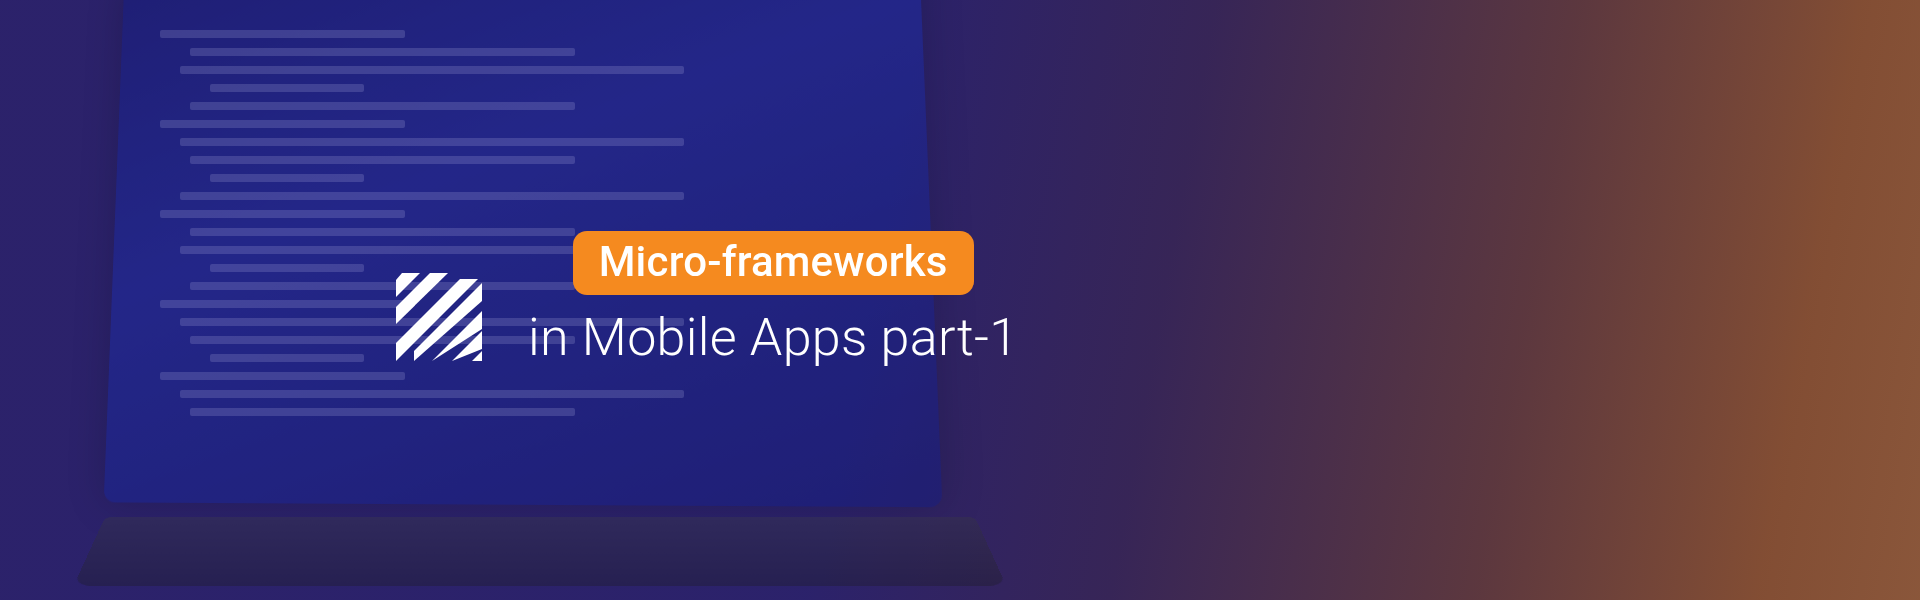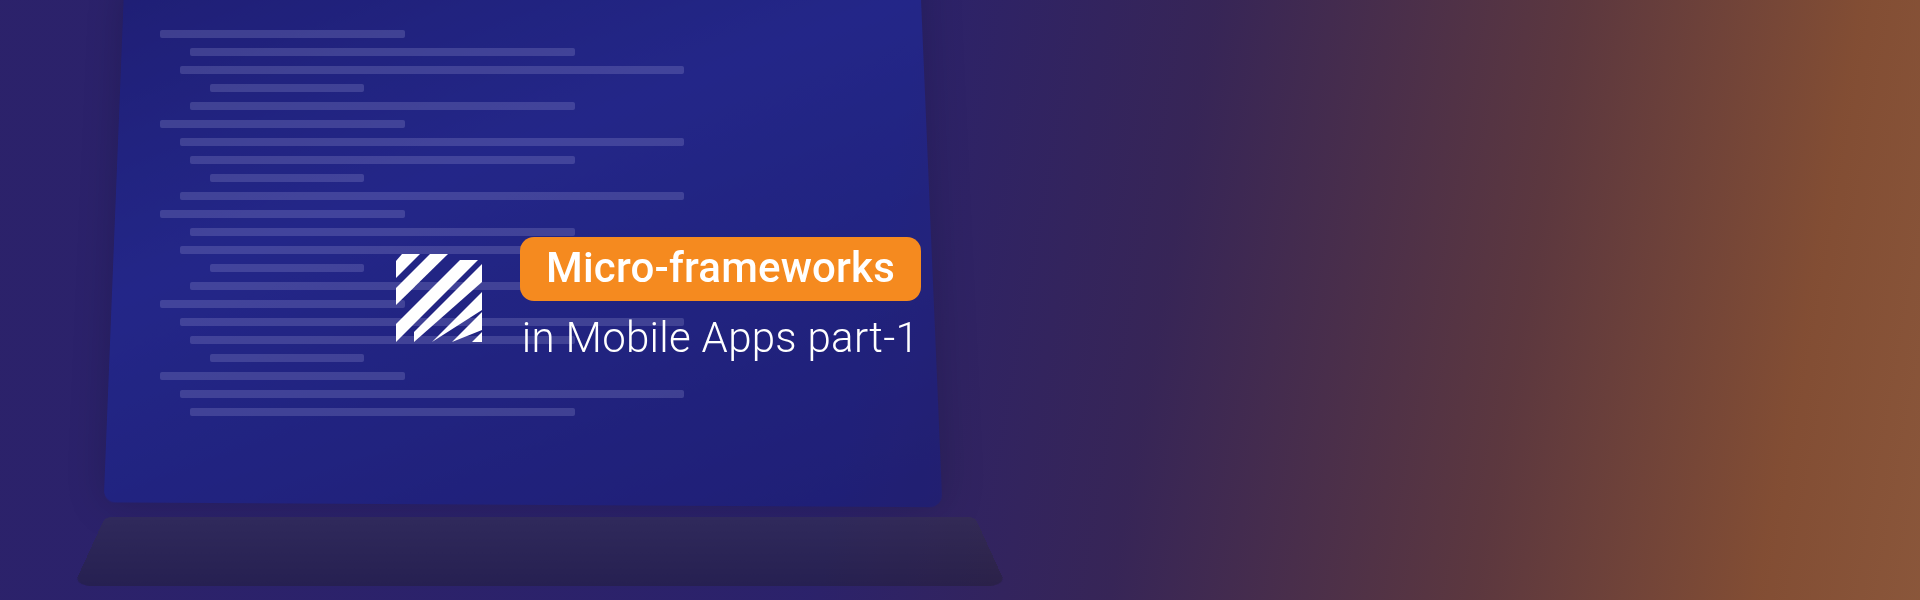--- a/index.html
+++ b/index.html
@@ -84,22 +84,22 @@
 .code-lines .line.short { width: 35%; }
 .code-lines .line.med { width: 55%; margin-left: 30px; }
 .code-lines .line.long { width: 72%; margin-left: 20px; }
 .code-lines .line.tiny { width: 22%; margin-left: 50px; }
 
 .title-group {
   position: relative;
   z-index: 2;
   margin-left: 390px;
   display: flex;
-  align-items: center;
-  gap: 30px;
+  align-items: flex-end;
+  gap: 38px;
 }
 
 .logo-icon {
   width: 100px;
   height: 100px;
   flex-shrink: 0;
 }
 
 .logo-icon svg {
   width: 100%;
@@ -118,21 +118,21 @@
   font-size: 42px;
   font-weight: 500;
   padding: 8px 26px 10px 26px;
   border-radius: 14px;
   line-height: 1.1;
   letter-spacing: 0.2px;
 }
 
 .subtitle {
   color: #ffffff;
-  font-size: 42px;
+  font-size: 52px;
   font-weight: 300;
   margin-top: 12px;
   letter-spacing: 0.3px;
   line-height: 1.2;
 }
 </style>
 </head>
 <body>
 
 <div class="hero-banner">

